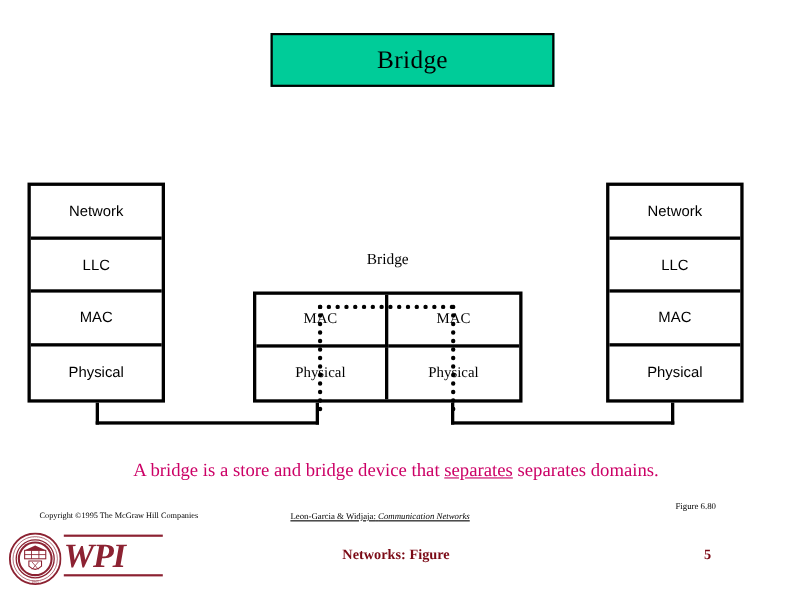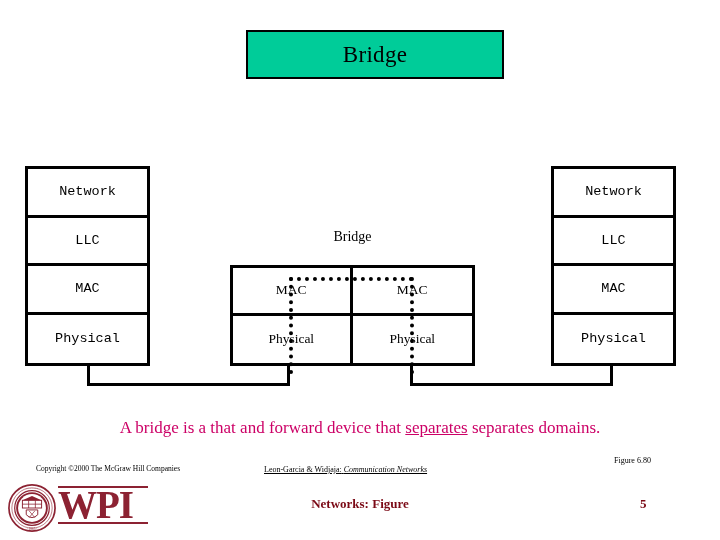--- a/index.html
+++ b/index.html
@@ -41,21 +41,21 @@
     border: 3px solid #000000;
     background: #ffffff;
   }
   .stack .layer {
     display: flex;
     align-items: center;
     justify-content: center;
     border-bottom: 3px solid #000000;
     font-size: 13.5px;
     color: #000000;
-    font-family: Liberation Mono, monospace;
+    font-family: Liberation Sans, sans-serif;
   }
   .stack .layer:last-child { border-bottom: none; }
 
   #stack-left  { left: 25px;  top: 166px; width: 125px; height: 200px; }
   #stack-right { left: 551px; top: 166px; width: 125px; height: 200px; }
 
   #stack-left  .layer, #stack-right .layer { height: 48.5px; }
 
   
   #bridge-label {
@@ -172,25 +172,26 @@
     position: absolute;
     left: 50px; top: 4px;
     width: 90px;
   }
   #wpi-word .rule {
     height: 2px; background: #8C2232; width: 90px;
   }
   #wpi-word .letters {
     font-family: "Liberation Serif", serif;
     font-weight: bold;
-    font-size: 39px;
+    font-size: 31px;
     line-height: 34px;
     color: #8C2232;
     letter-spacing: -1px;
     text-align: left;
+    font-style: italic;
   }
 
   
   #footer-title {
     position: absolute;
     left: 0; top: 496px;
     width: 720px;
     text-align: center;
     font-size: 13px;
     font-weight: bold;
@@ -242,24 +243,24 @@
 
   <div class="line-v" id="conn-l-v1"></div>
   <div class="line-h" id="conn-l-h"></div>
   <div class="line-v" id="conn-l-v2"></div>
 
   <div class="line-v" id="conn-r-v1"></div>
   <div class="line-h" id="conn-r-h"></div>
   <div class="line-v" id="conn-r-v2"></div>
 
   <div id="caption">
-    <span>A bridge is a that and forward device that </span><u>separates</u><span> separates domains.</span>
-  </div>
-
-  <div id="credit-copyright">Copyright ©2000 The McGraw Hill Companies</div>
+    <span>A bridge is a store and bridge device that </span><u>separates</u><span> separates domains.</span>
+  </div>
+
+  <div id="credit-copyright">Copyright ©1995 The McGraw Hill Companies</div>
   <div id="credit-book">
     <span>Leon-Garcia &amp; Widjaja:</span>
     <span class="bktitle">Communication Networks</span>
   </div>
   <div id="credit-figure">Figure 6.80</div>
 
   <div id="wpi-logo">
     <svg id="wpi-seal" viewBox="0 0 100 100">
       <circle cx="50" cy="50" r="48" fill="none" stroke="#8C2232" stroke-width="3.5"></circle>
       <circle cx="50" cy="50" r="36" fill="none" stroke="#8C2232" stroke-width="2.5"></circle>

